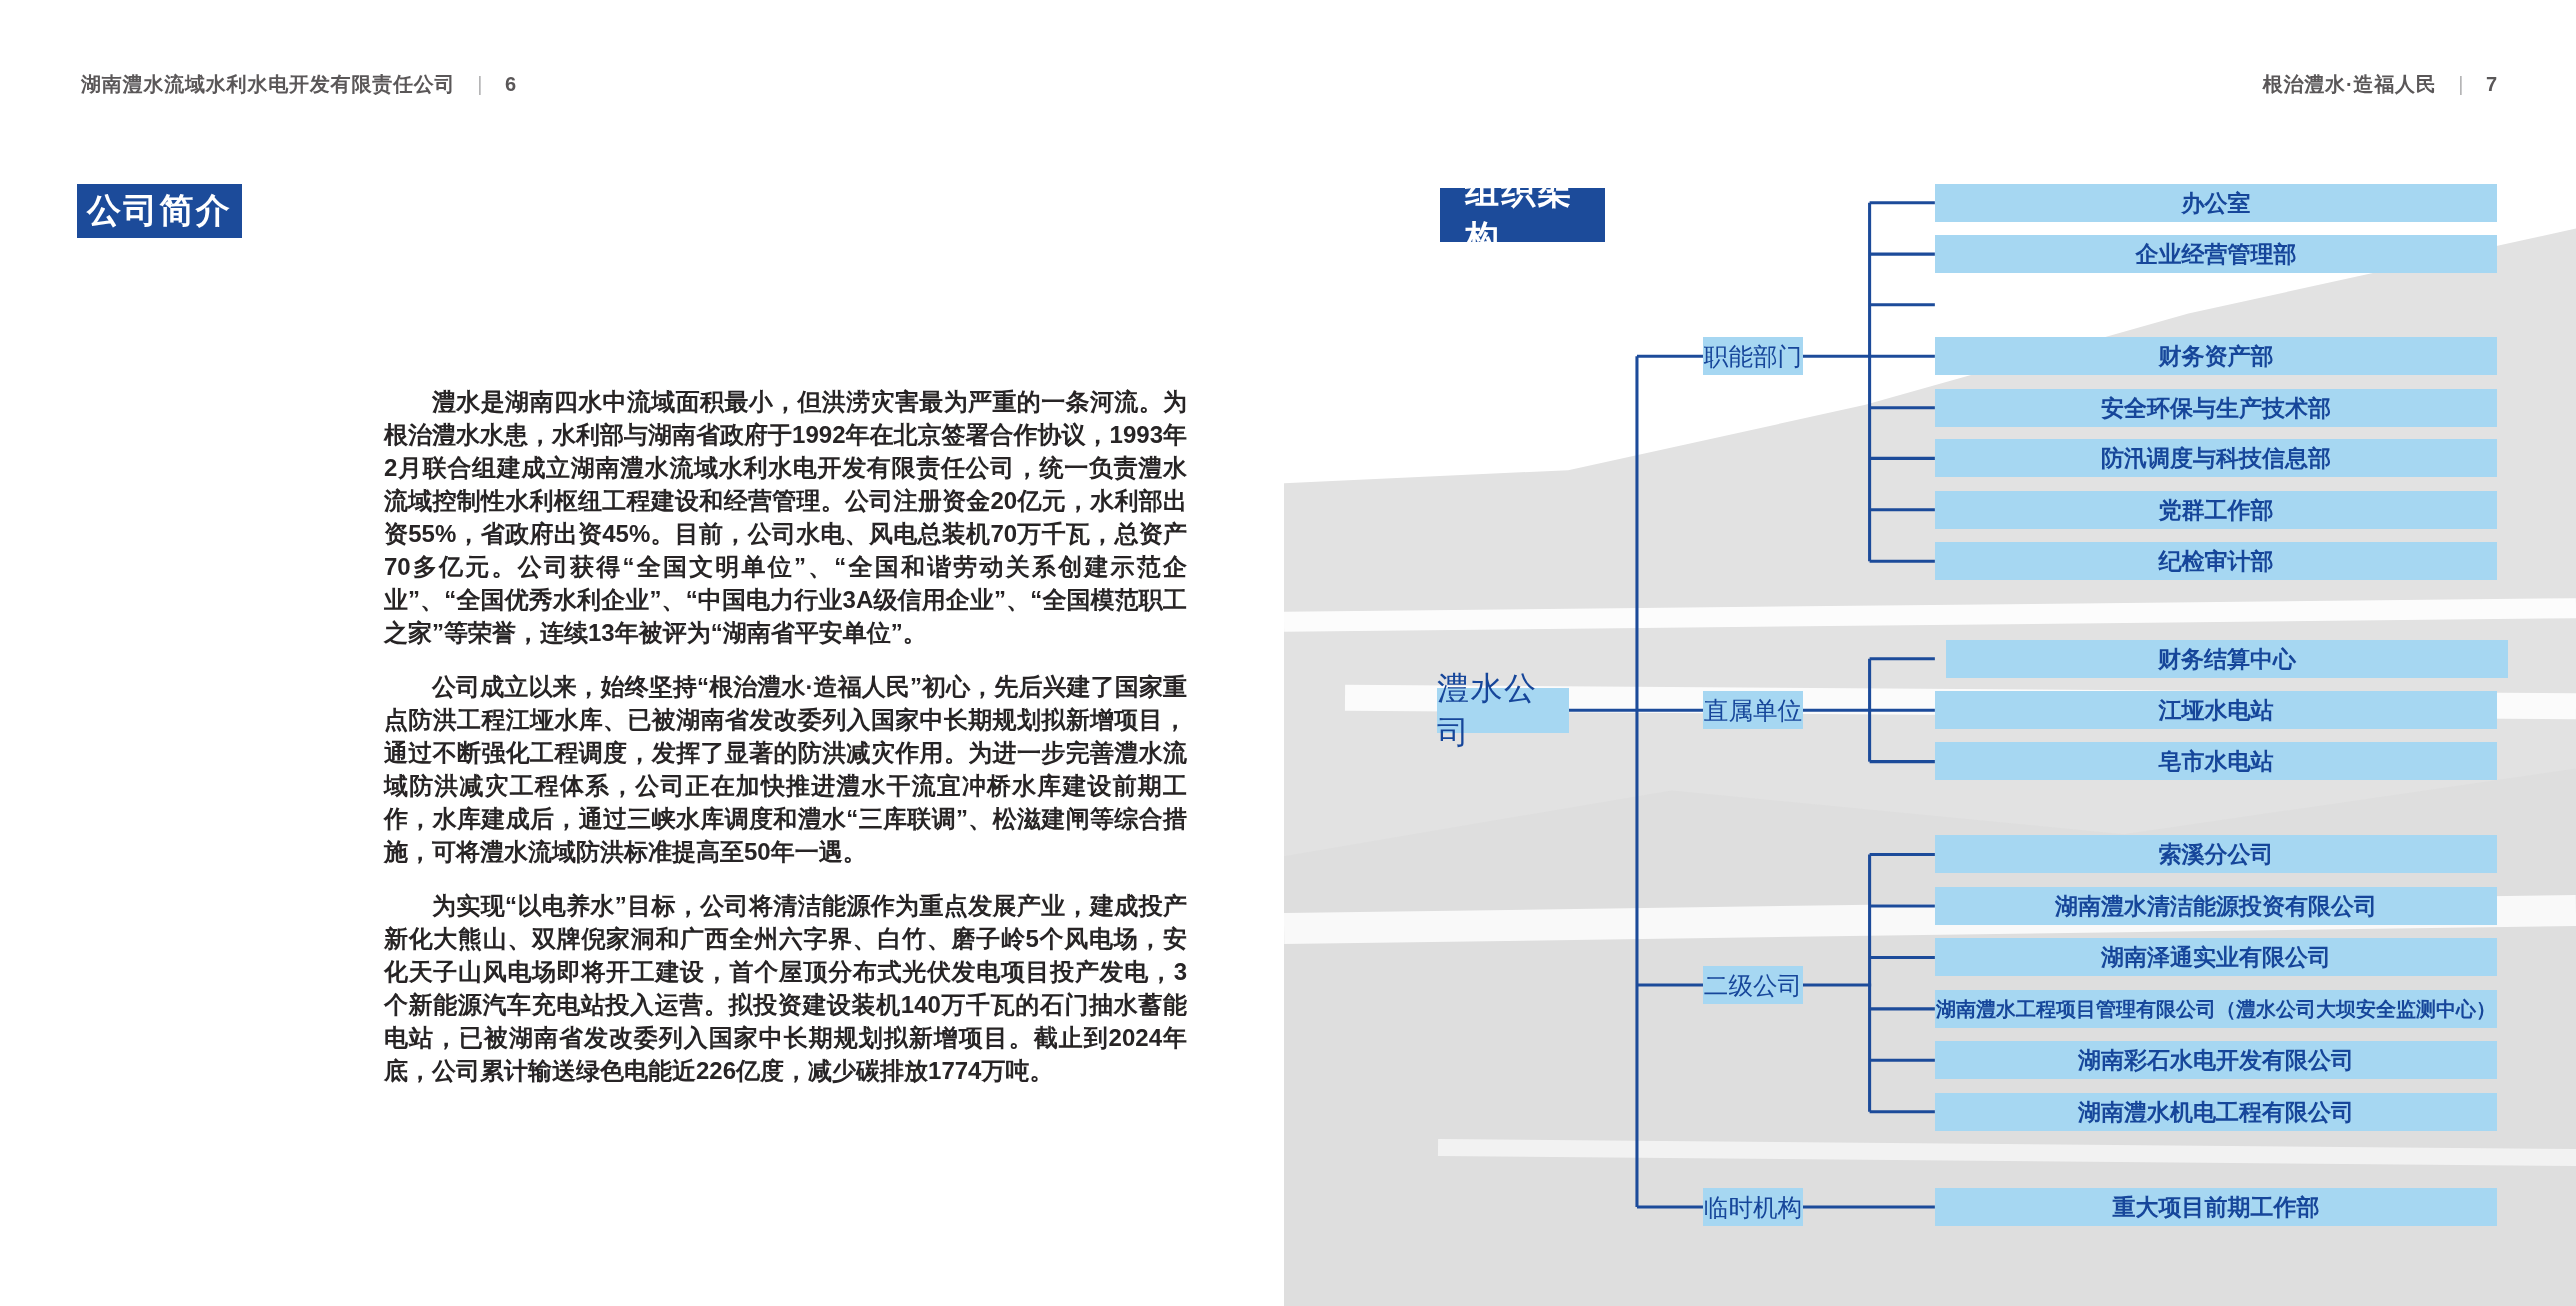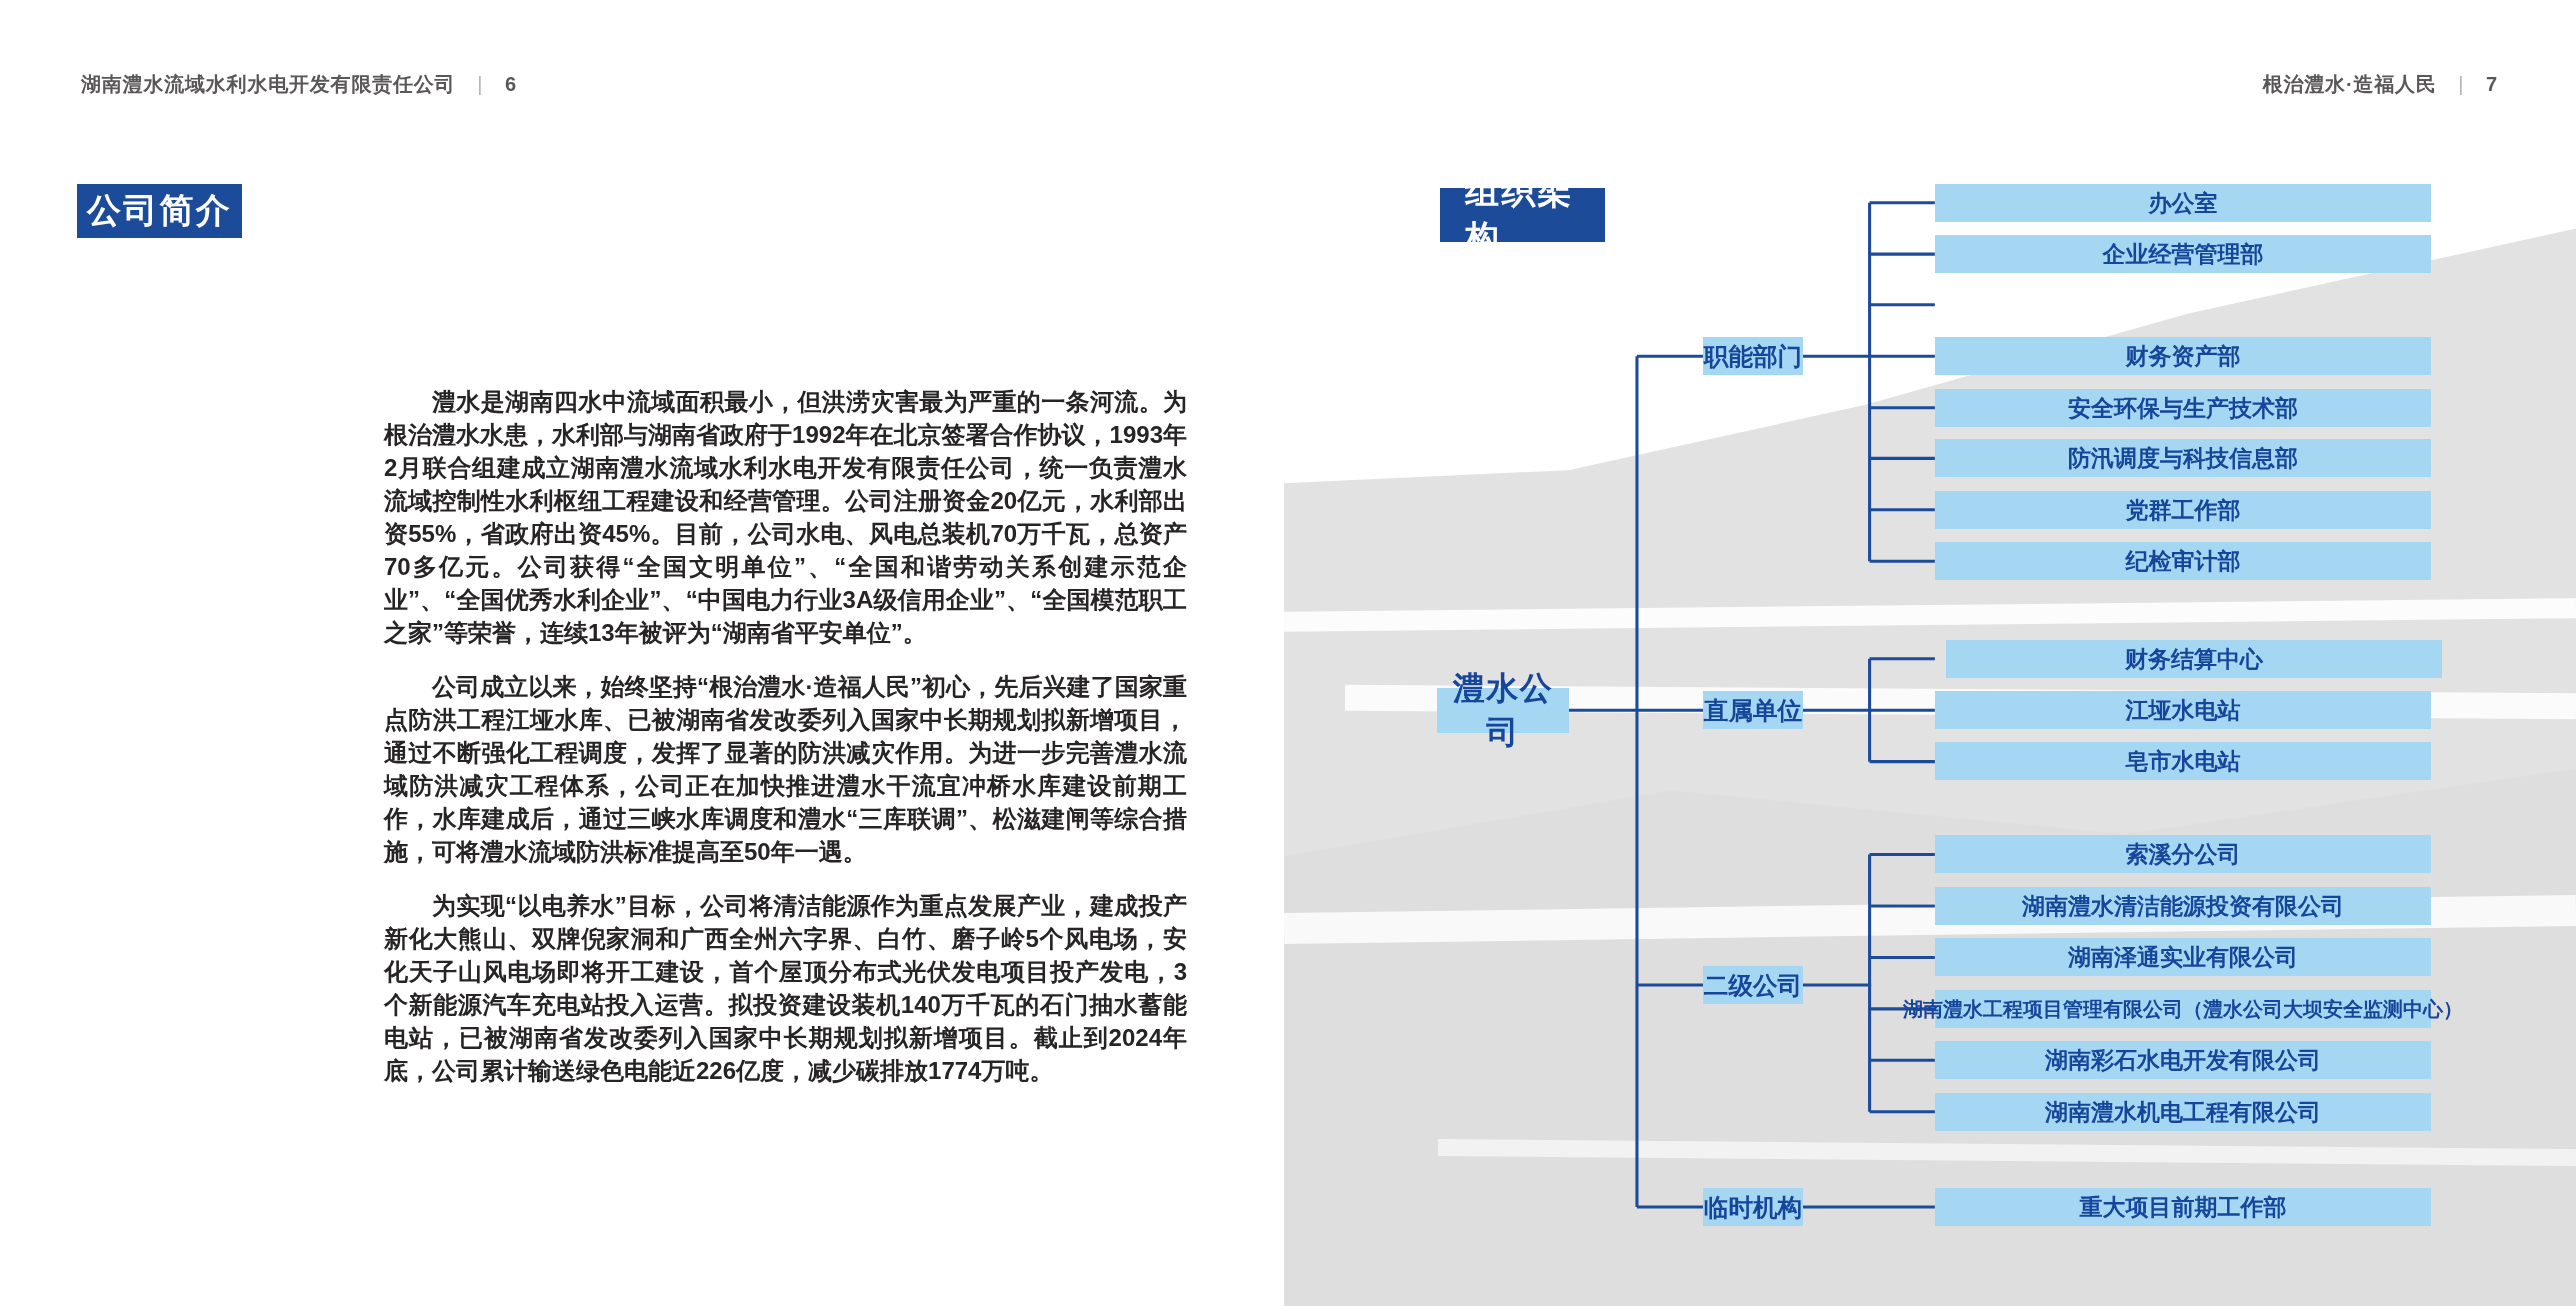--- a/index.html
+++ b/index.html
@@ -42,25 +42,25 @@
   .badge-right{left:1440px;top:188px;padding-left:25px;}
 
   
   .body-text{position:absolute;left:384px;top:385px;width:803px;color:var(--body-text);
     font-size:24px;line-height:33px;font-weight:600;text-align:justify;}
   .body-text p{text-indent:2em;margin-bottom:21px;}
 
   
   .org-lines{position:absolute;left:0;top:0;width:2576px;height:1306px;z-index:1;}
   .org-node{position:absolute;z-index:2;background:var(--light-blue);color:var(--node-text);
-    font-weight:bold;display:flex;align-items:center;justify-content:center;text-align:center;}
+    font-weight:normal;display:flex;align-items:center;justify-content:center;}
   .root-node{left:1437px;top:688px;width:132px;height:45px;font-size:32px;letter-spacing:1.5px;}
   .branch-node{left:1703px;width:100px;height:38px;font-size:24.6px;}
   .bn-a{top:337px;} .bn-b{top:691px;} .bn-c{top:966px;} .bn-d{top:1188px;}
-  .leaf{position:absolute;left:1935px;width:496px;height:38px;z-index:2;background:var(--light-blue);
+  .leaf{position:absolute;left:1935px;width:562px;height:38px;z-index:2;background:var(--light-blue);
     color:var(--node-text);font-size:23px;font-weight:bold;display:flex;align-items:center;justify-content:center;white-space:nowrap;}
   .leaf.small{font-size:20px;}
   .la0{top:184px;} .la1{top:235px;} .la2{top:286px;} .la3{top:337px;}
   .la4{top:389px;} .la5{top:439px;} .la6{top:491px;} .la7{top:542px;}
   .lb0{top:640px;margin-left:11px;} .lb1{top:691px;} .lb2{top:742px;}
   .lc0{top:835px;} .lc1{top:887px;} .lc2{top:938px;} .lc3{top:990px;}
   .lc4{top:1041px;} .lc5{top:1093px;}
   .ld0{top:1188px;}
 </style>
 </head>

